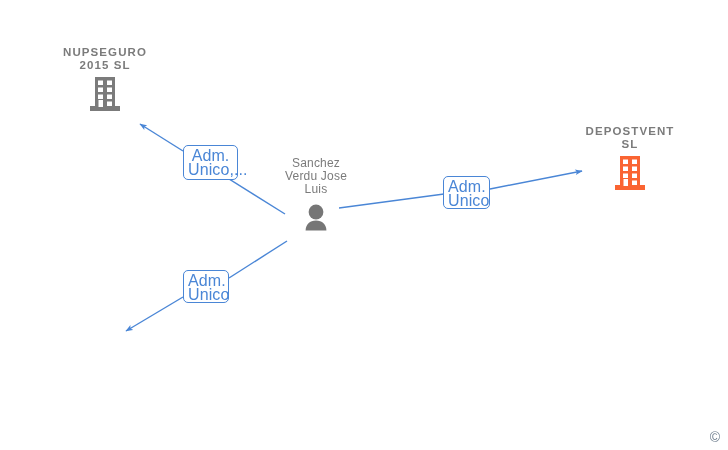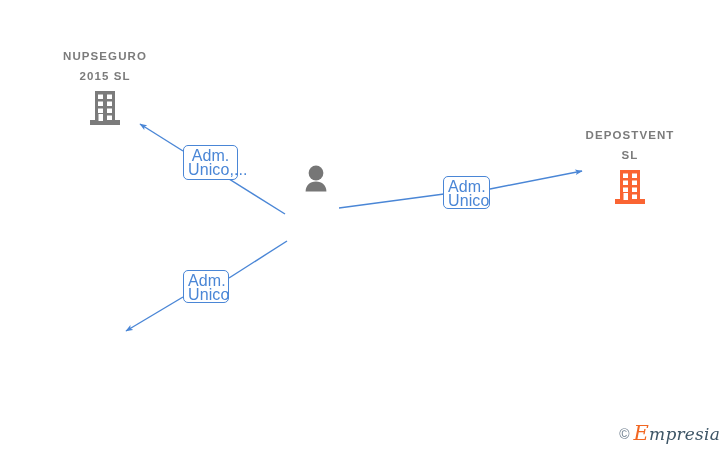--- a/index.html
+++ b/index.html
@@ -29,21 +29,21 @@
   
   .node {
     position: absolute;
     width: 150px;
     margin-left: -75px;
     text-align: center;
     user-select: none;
   }
   .node-label {
     font-size: 11.5px;
-    line-height: 20px;
+    line-height: 13px;
     letter-spacing: 0.6px;
     color: #7b7b7b;
     white-space: pre-line;
   }
   .node-label.company {
     font-weight: bold;
     letter-spacing: 1.1px;
   }
   .node-label.person {
     font-weight: normal;
@@ -175,20 +175,23 @@
           <rect x="17" y="17.5" width="5" height="4.5"></rect>
           <rect x="17" y="24.5" width="5" height="4.5"></rect>
           <rect x="8.5" y="23" width="4.5" height="7"></rect>
         </g>
       </svg>
     </div>
   </div>
 
 
   <div class="node above" style="left:316px; top:157px;">
+    <div class="node-label person">Sanchez
+Verdu Jose
+Luis</div>
     <div class="node-icon">
       <svg width="26" height="28" viewBox="0 0 26 28" xmlns="http://www.w3.org/2000/svg">
         <g fill="#767676">
           <circle cx="13" cy="8" r="7.4"></circle>
           <path d="M13,16.6 C19.2,16.6 23.4,20.6 23.4,26.6 L2.6,26.6 C2.6,20.6 6.8,16.6 13,16.6 Z"></path>
         </g>
       </svg>
     </div>
   </div>
 
@@ -196,16 +199,15 @@
 Unico,...</div>
 
   <div class="rel-label" style="left:443px; top:176px; width:47px; height:33px;">Adm.
 Unico</div>
 
   <div class="rel-label" style="left:183px; top:270px; width:46px; height:33px;">Adm.
 Unico</div>
 
   <div id="watermark">
     <span class="copy">©</span>
-    <span class="brand"><span class="cap">E</span><span>mpresia</span></span>
   </div>
 
 </div>
 
 </body></html>

